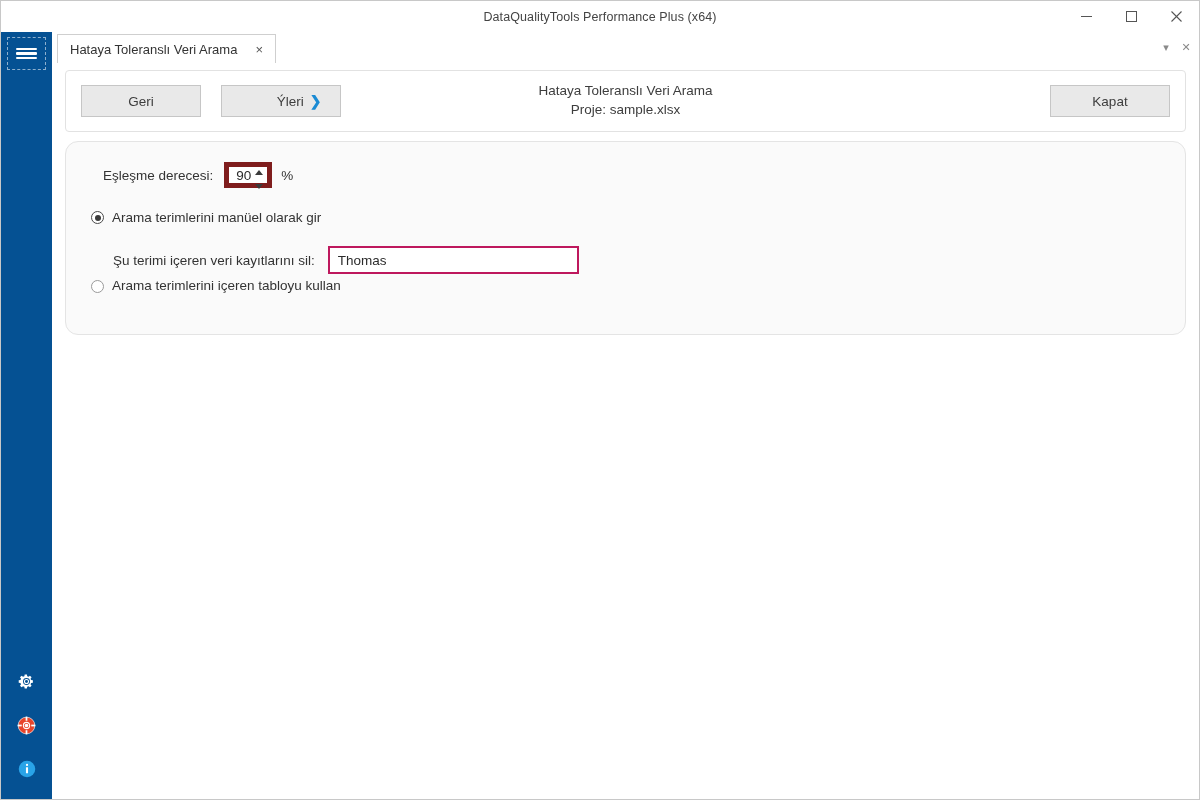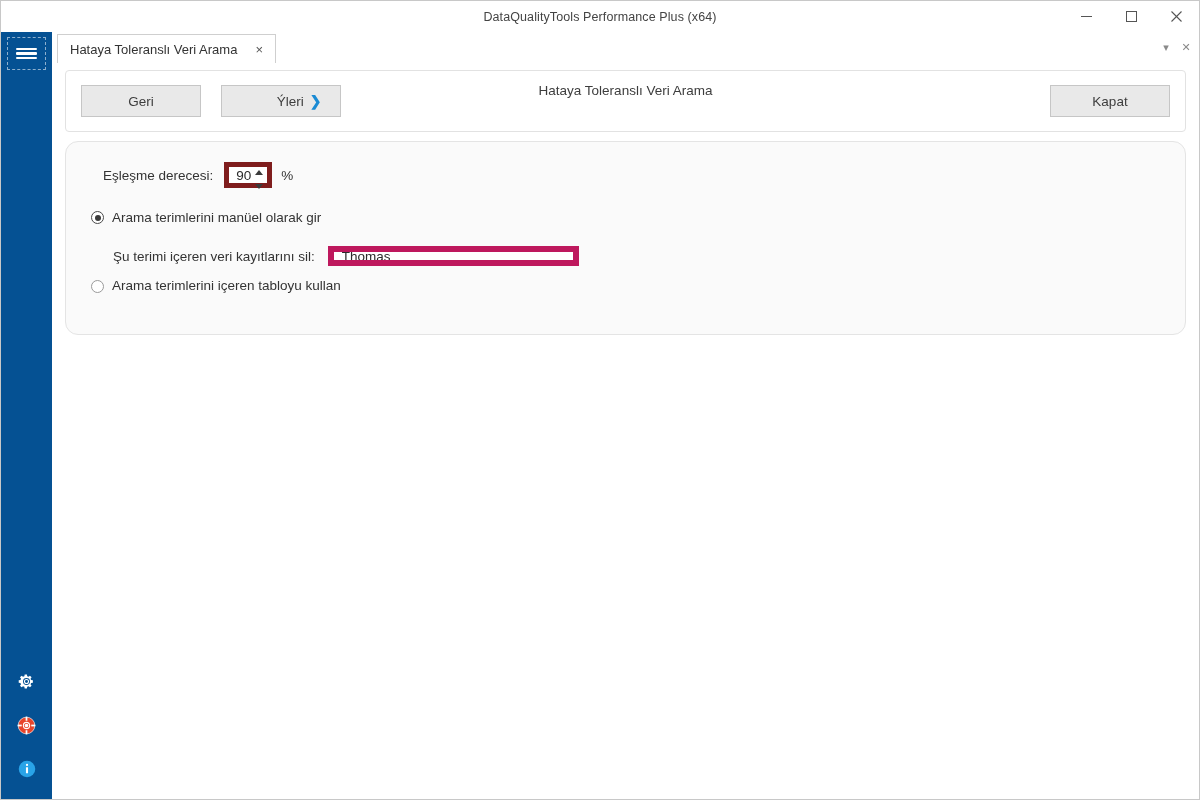--- a/index.html
+++ b/index.html
@@ -299,23 +299,23 @@
     position: absolute;
     left: 47px;
     top: 104px;
     display: flex;
     align-items: center;
   }
   .term-label { font-size: 13.5px; color: #333333; margin-right: 13px; }
   .text-input {
     box-sizing: border-box;
     width: 251px;
-    height: 20px;
-    background: #ffffff;
-    border: 6px solid #be185d;
+    height: 28px;
+    background: #ffffff;
+    border: 2px solid #be185d;
     padding: 0 8px;
     font-family: "Liberation Sans", sans-serif;
     font-size: 13.5px;
     color: #2b2b2b;
     outline: none;
   }
 </style>
 </head>
 <body>
 
@@ -398,20 +398,21 @@
     <div class="toolbar-panel">
       <div class="btn btn-back">
         <span>Geri</span>
       </div>
       <div class="btn btn-next">
         <span>Ýleri</span>
         <span class="chev">❯</span>
       </div>
       <div class="toolbar-center">
         <div class="toolbar-title">Hataya Toleranslı Veri Arama</div>
+        <div class="toolbar-sub">Proje: sample.xlsx</div>
       </div>
       <div class="btn btn-close-wiz">
         <span>Kapat</span>
       </div>
     </div>
 
     <div class="options-panel">
 
       <div class="row-match">
         <span class="lbl">Eşleşme derecesi:</span>

